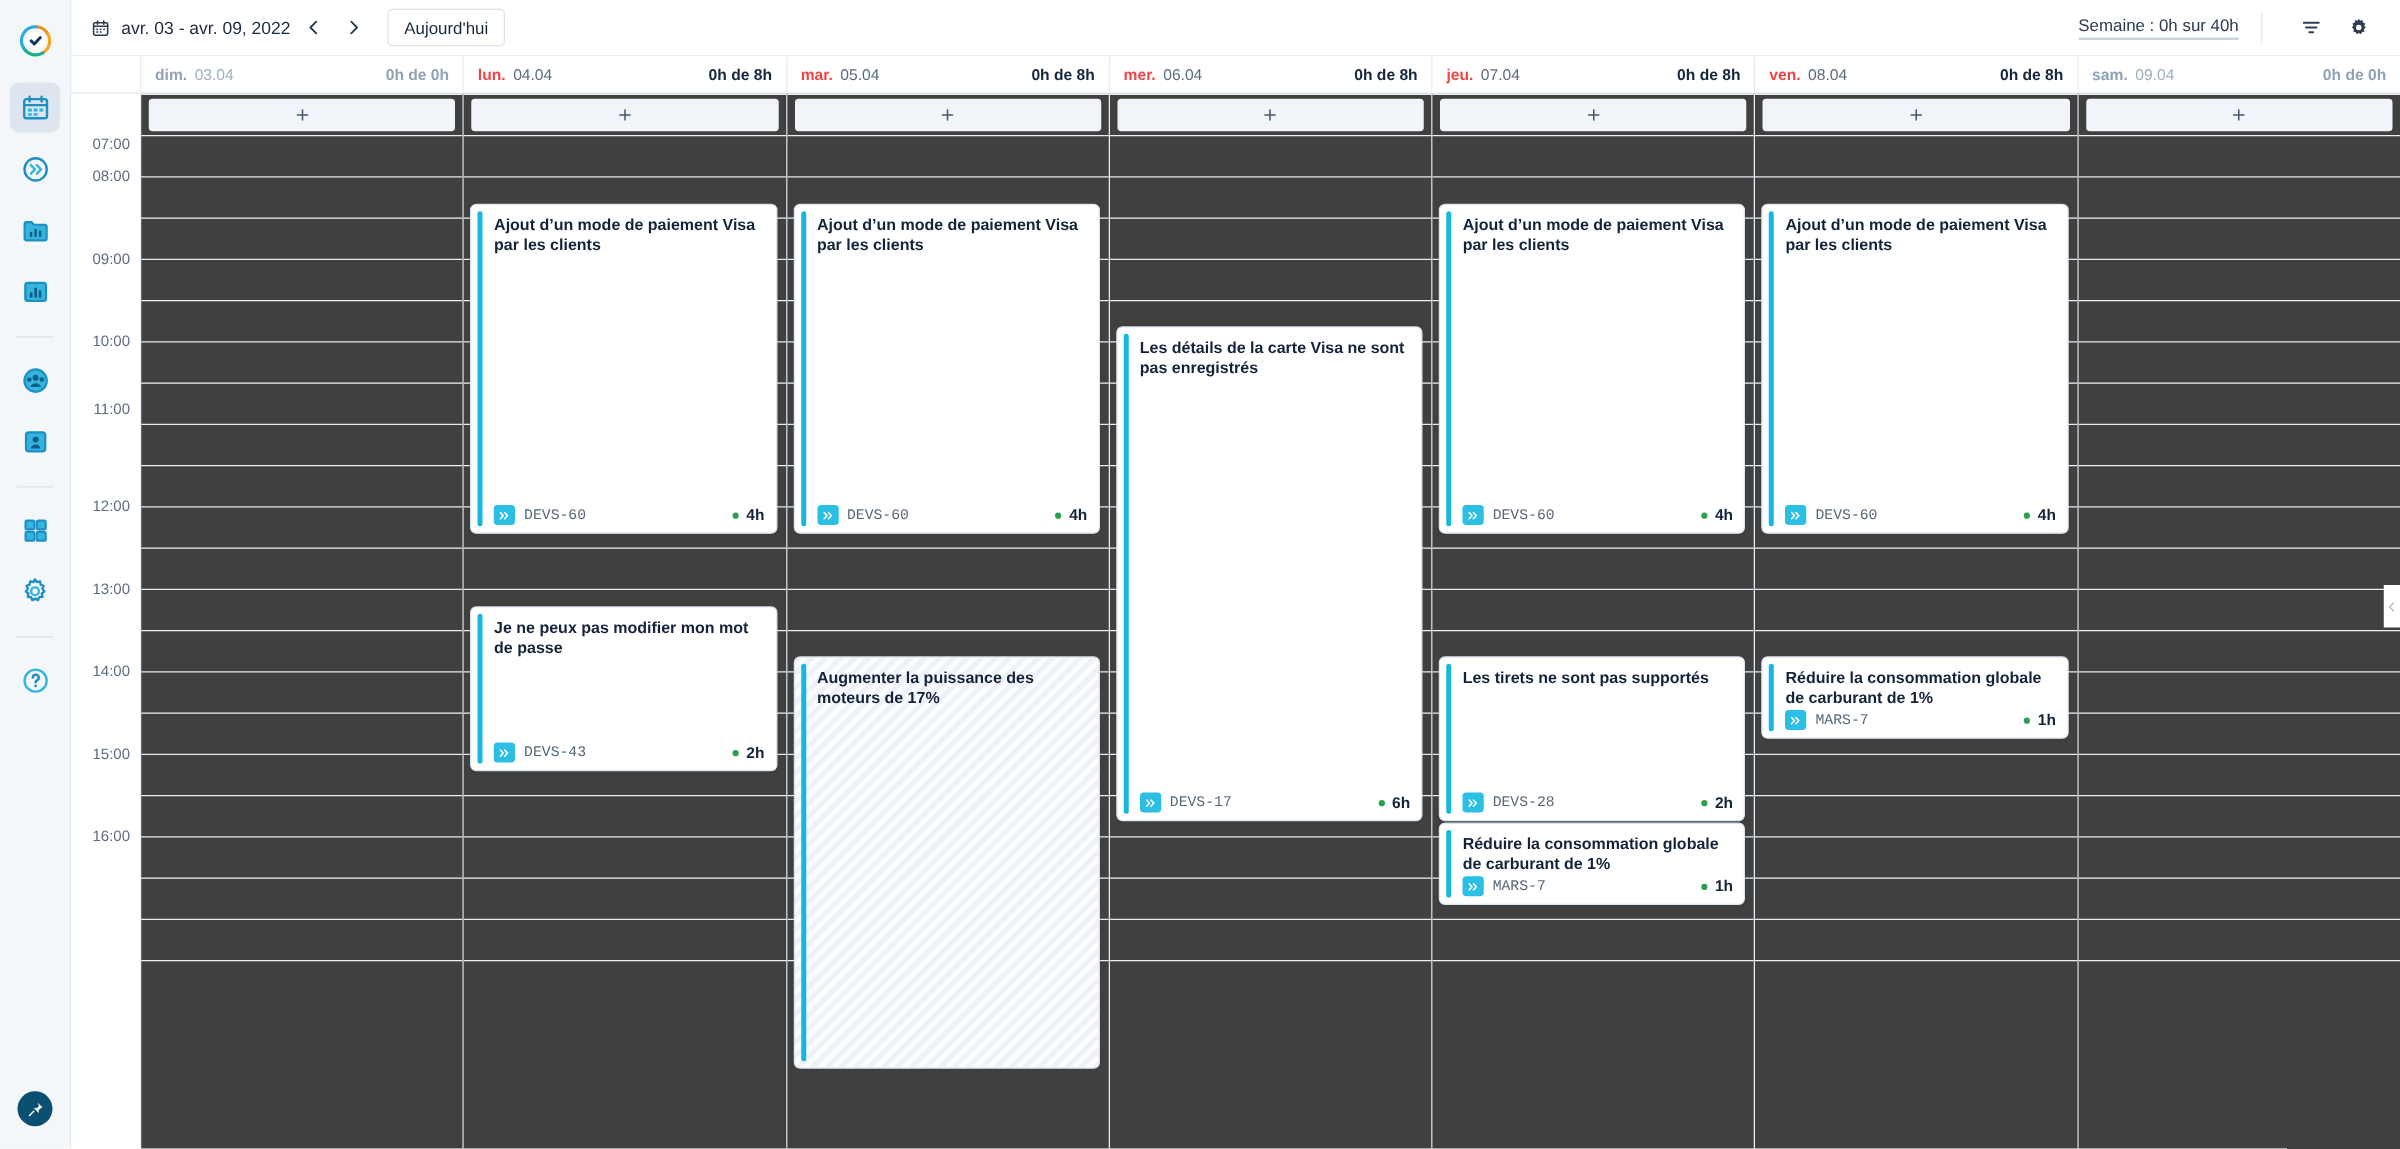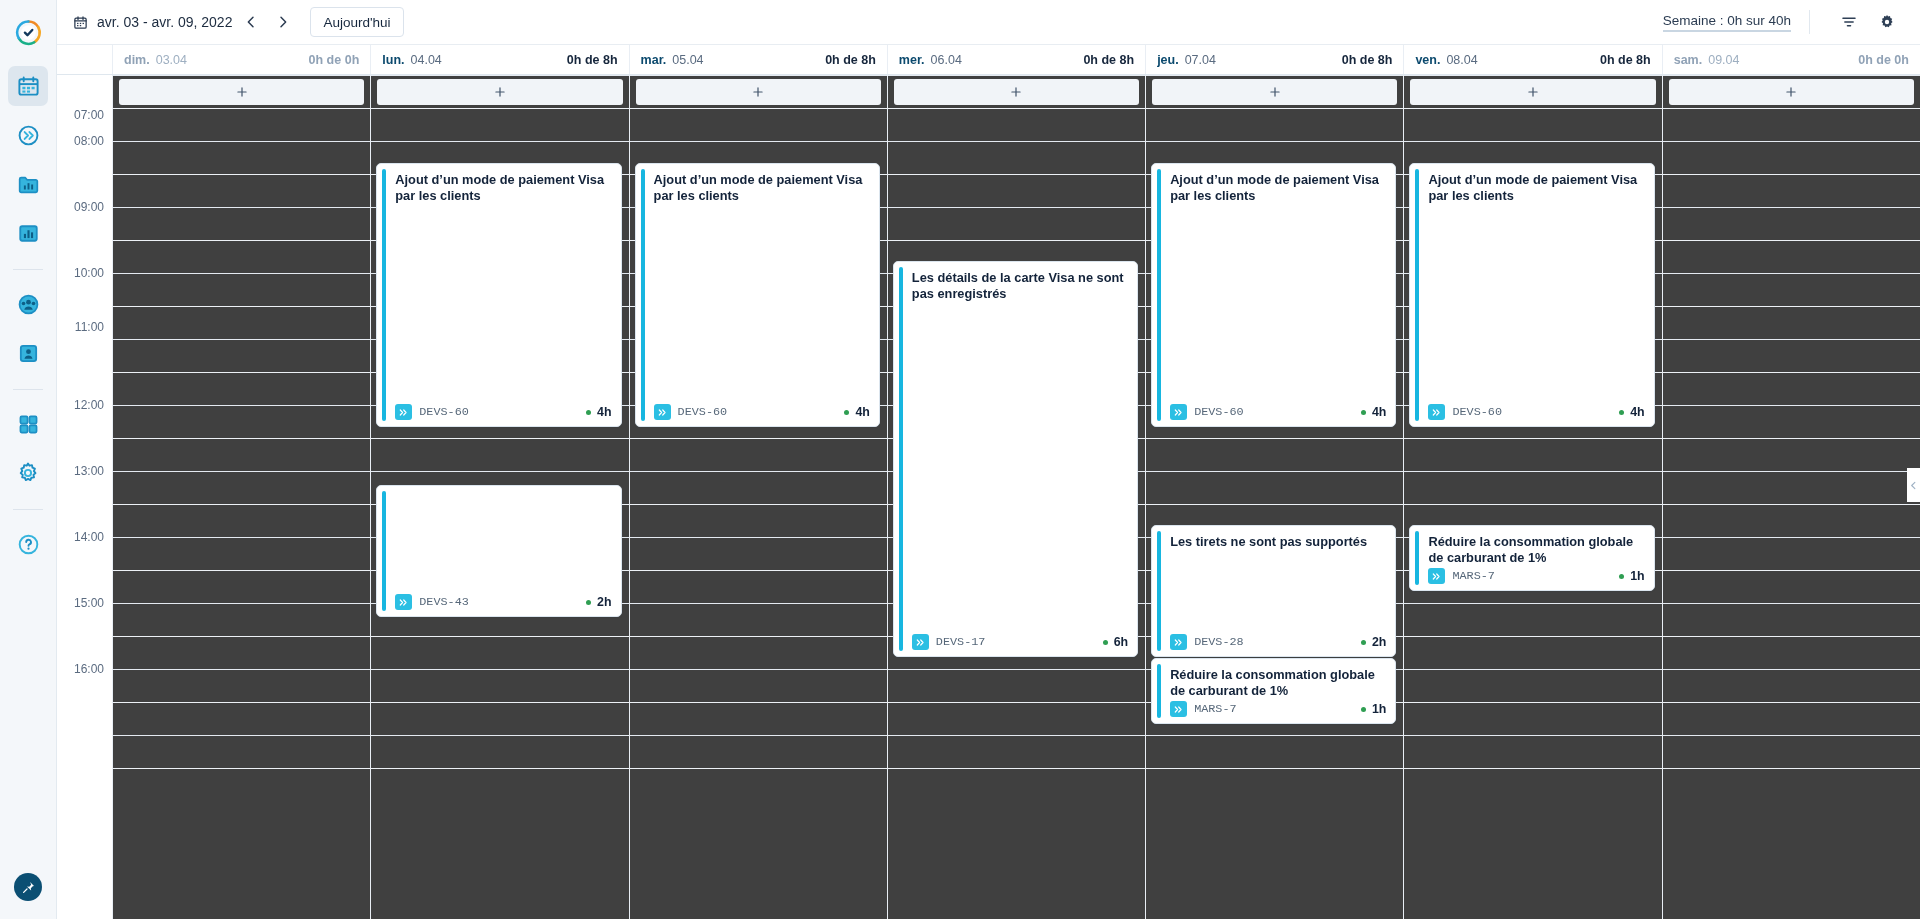--- a/index.html
+++ b/index.html
@@ -119,21 +119,21 @@
   .cal-head {
     display: flex; height: 30px; flex: 0 0 30px;
     background: #fff; border-bottom: 1px solid #dfe7ee;
   }
   .gutter-head { width: 56px; flex: 0 0 56px; border-right: 1px solid #e9eef4; }
   .dayhead {
     flex: 1 1 0; min-width: 0; border-right: 1px solid #e9eef4;
     display: flex; align-items: center; padding: 0 11px; font-size: 12.5px;
   }
   .dayhead:last-child { border-right: none; }
-  .dh-name { font-weight: bold; color: #0c4a6e; margin-right: 6px; }
+  .dh-name { font-weight: bold; color: #ef4444; margin-right: 6px; }
   .dh-date { color: #5a6b80; }
   .dh-spacer { flex: 1 1 auto; }
   .dh-hours { font-weight: bold; color: #16263c; }
   .dayhead.weekend .dh-name,
   .dayhead.weekend .dh-hours { color: #90a2b6; }
   .dayhead.weekend .dh-date { color: #9eafc1; }
 
   
   .cal-body { flex: 1 1 auto; display: flex; position: relative; overflow: hidden; }
   .gutter {
@@ -492,20 +492,21 @@
                   <span class="ev-key">DEVS-60</span>
                   <span class="ev-fspacer"></span>
                   <span class="dot"></span>
                   <span class="ev-dur">4h</span>
                 </div>
               </div>
             </div>
             <div class="ev" style="top: 410px; height: 132px;">
               <div class="ev-bar"></div>
               <div class="ev-inner">
+                <div class="ev-title">Je ne peux pas modifier mon mot de passe</div>
                 <div class="ev-foot">
                   <span class="tag">
                     <svg width="11" height="11" viewBox="0 0 24 24">
                       <path d="M5 6.5l5 5.5-5 5.5M12.5 6.5l5 5.5-5 5.5" fill="none" stroke="#fff" stroke-width="2.6" stroke-linecap="round" stroke-linejoin="round"></path>
                     </svg>
                   </span>
                   <span class="ev-key">DEVS-43</span>
                   <span class="ev-fspacer"></span>
                   <span class="dot"></span>
                   <span class="ev-dur">2h</span>
@@ -551,20 +552,26 @@
                       <path d="M5 6.5l5 5.5-5 5.5M12.5 6.5l5 5.5-5 5.5" fill="none" stroke="#fff" stroke-width="2.6" stroke-linecap="round" stroke-linejoin="round"></path>
                     </svg>
                   </span>
                   <span class="ev-key">DEVS-60</span>
                   <span class="ev-fspacer"></span>
                   <span class="dot"></span>
                   <span class="ev-dur">4h</span>
                 </div>
               </div>
             </div>
+            <div class="ev hatched" style="top: 450px; height: 330px;">
+              <div class="ev-bar"></div>
+              <div class="ev-inner">
+                <div class="ev-title">Augmenter la puissance des moteurs de 17%</div>
+              </div>
+            </div>
           </div>
           <div class="daycol">
             <div class="hline major" style="top: 0px;"></div>
             <div class="hline" style="top: 33px;"></div>
             <div class="hline major" style="top: 66px;"></div>
             <div class="hline" style="top: 99px;"></div>
             <div class="hline major" style="top: 132px;"></div>
             <div class="hline" style="top: 165px;"></div>
             <div class="hline major" style="top: 198px;"></div>
             <div class="hline" style="top: 231px;"></div>

